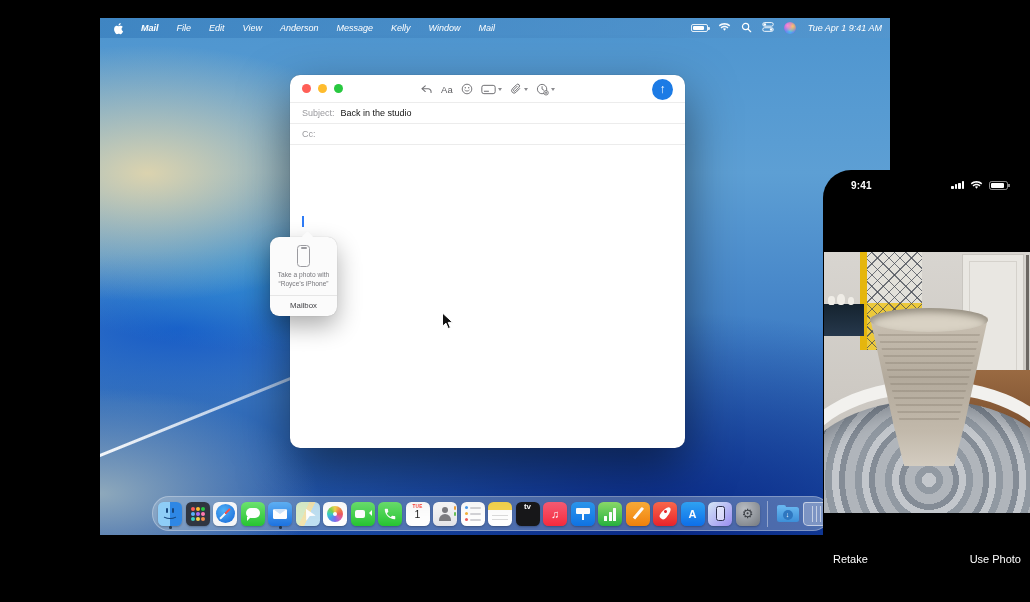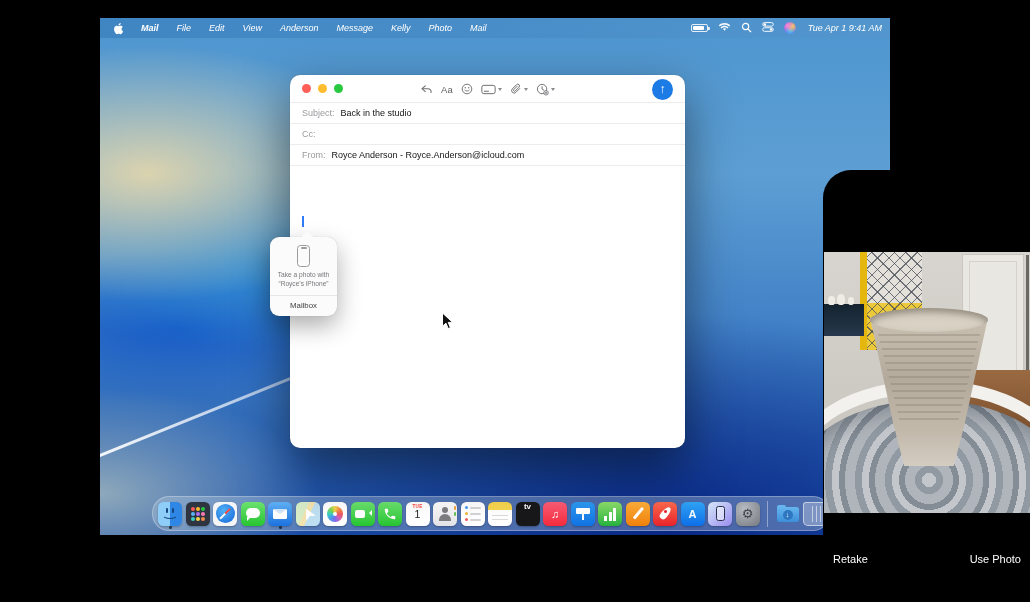--- a/index.html
+++ b/index.html
@@ -216,21 +216,21 @@
             <path fill="#fff" d="M18.7 15.1c0-3 2.5-4.5 2.6-4.6-1.4-2.1-3.6-2.4-4.4-2.4-1.9-.2-3.7 1.1-4.6 1.1-.9 0-2.4-1.1-4-1.1-2 0-3.9 1.2-5 3.1-2.1 3.7-.5 9.1 1.6 12.1 1 1.4 2.2 3.1 3.8 3 1.5-.1 2.1-1 4-1s2.4 1 4 1 2.7-1.4 3.7-2.9c1.2-1.7 1.7-3.3 1.7-3.4-.1 0-3.4-1.3-3.4-4.9zM15.6 5.7c.8-1 1.4-2.4 1.2-3.8-1.2.1-2.7.8-3.5 1.9-.8.9-1.5 2.3-1.3 3.7 1.3.1 2.7-.7 3.6-1.8z"></path>
           </svg>
       </span>
       <span class="mitem bold">Mail</span>
       <span class="mitem">File</span>
       <span class="mitem">Edit</span>
       <span class="mitem">View</span>
       <span class="mitem">Anderson</span>
       <span class="mitem">Message</span>
       <span class="mitem">Kelly</span>
-      <span class="mitem">Photo</span>
+      <span class="mitem">Window</span>
       <span class="mitem">Mail</span>
       <span class="spacer"></span>
       <span class="statusicons">
         <span class="battery">
             <i></i>
             <em></em>
           </span>
         <span>
           <svg width="13" height="10" viewBox="0 0 16 12">
               <path d="M8 10.6l1.9-2.3C9.4 7.8 8.7 7.5 8 7.5s-1.4.3-1.9.8L8 10.6z" fill="#fff"></path>
@@ -304,24 +304,20 @@
         <span class="send">↑</span>
       </div>
 
       <div class="frow">
         <span class="flabel">Subject:</span>
         <span class="fvalue">Back in the studio</span>
       </div>
       <div class="frow">
         <span class="flabel">Cc:</span>
       </div>
-      <div class="frow">
-        <span class="flabel">From:</span>
-        <span class="fvalue">Royce Anderson - Royce.Anderson@icloud.com</span>
-      </div>
 
       <div class="caret"></div>
     </div>
 
     <div class="popup">
       <div class="phone-glyph"></div>
       <div class="ptxt">
         <span>Take a photo with</span><br>
         <span>“Royce’s iPhone”</span>
       </div>
@@ -440,20 +436,41 @@
           <span class="l" style="left:8px"></span>
           <span class="l" style="left:12px"></span>
           <span class="l" style="left:16px"></span>
         </div>
       <span class="rundot" style="left:16px"></span>
       <span class="rundot" style="left:126px"></span>
     </div>
   </div>
 
   <div class="iphone">
+    <div class="istatus">
+      <span class="itime">9:41</span>
+      <span class="spacer"></span>
+      <span class="sigbars">
+        <i style="height:3px"></i>
+          <i style="height:4.5px"></i>
+          <i style="height:6px"></i>
+          <i style="height:7.5px"></i>
+      </span>
+      <span>
+        <svg width="13" height="10" viewBox="0 0 16 12">
+            <path d="M8 10.6l1.9-2.3C9.4 7.8 8.7 7.5 8 7.5s-1.4.3-1.9.8L8 10.6z" fill="#fff"></path>
+            <path d="M8 4.4c-1.9 0-3.6.7-4.9 1.9l1.2 1.4C5.3 6.8 6.6 6.3 8 6.3s2.7.5 3.7 1.4l1.2-1.4C11.6 5.1 9.9 4.4 8 4.4z" fill="#fff"></path>
+            <path d="M8 1.2C5.3 1.2 2.8 2.2 1 3.9l1.2 1.4C3.7 3.9 5.8 3.1 8 3.1s4.3.8 5.8 2.2L15 3.9C13.2 2.2 10.7 1.2 8 1.2z" fill="#fff"></path>
+          </svg>
+      </span>
+      <span class="ibat">
+          <i></i>
+          <em></em>
+        </span>
+    </div>
 
     <div class="photo">
       <div class="ph-window"></div>
       <div class="ph-shelf"></div>
       <span class="ph-pot" style="left:4px; top:44px; width:7px; height:9px;"></span>
       <span class="ph-pot" style="left:13px; top:42px; width:8px; height:11px;"></span>
       <span class="ph-pot" style="left:24px; top:45px; width:6px; height:8px;"></span>
       <div class="ph-door"></div>
       <div class="ph-floor"></div>
       <div class="ph-pan"></div>

